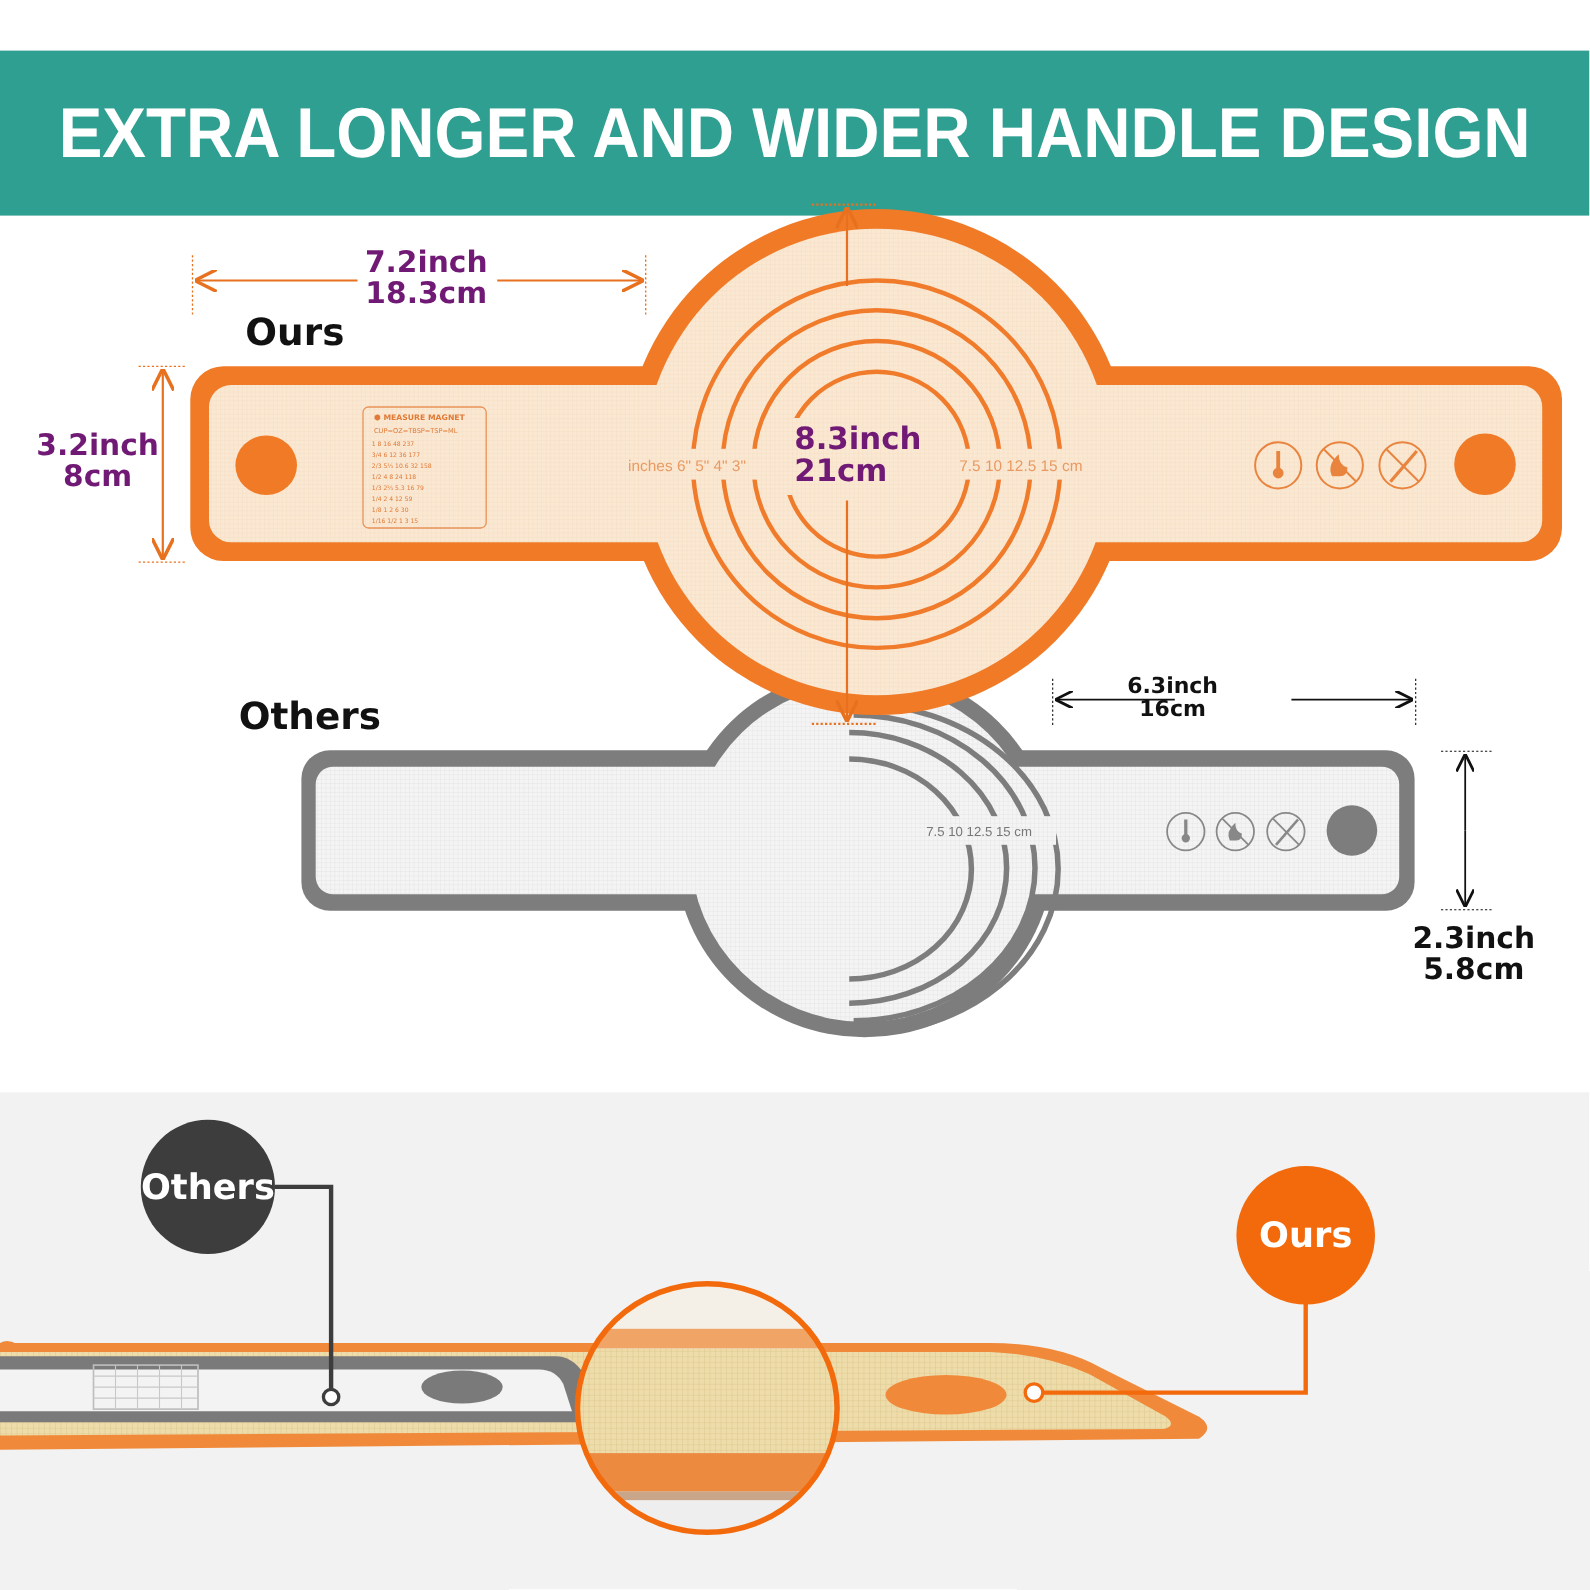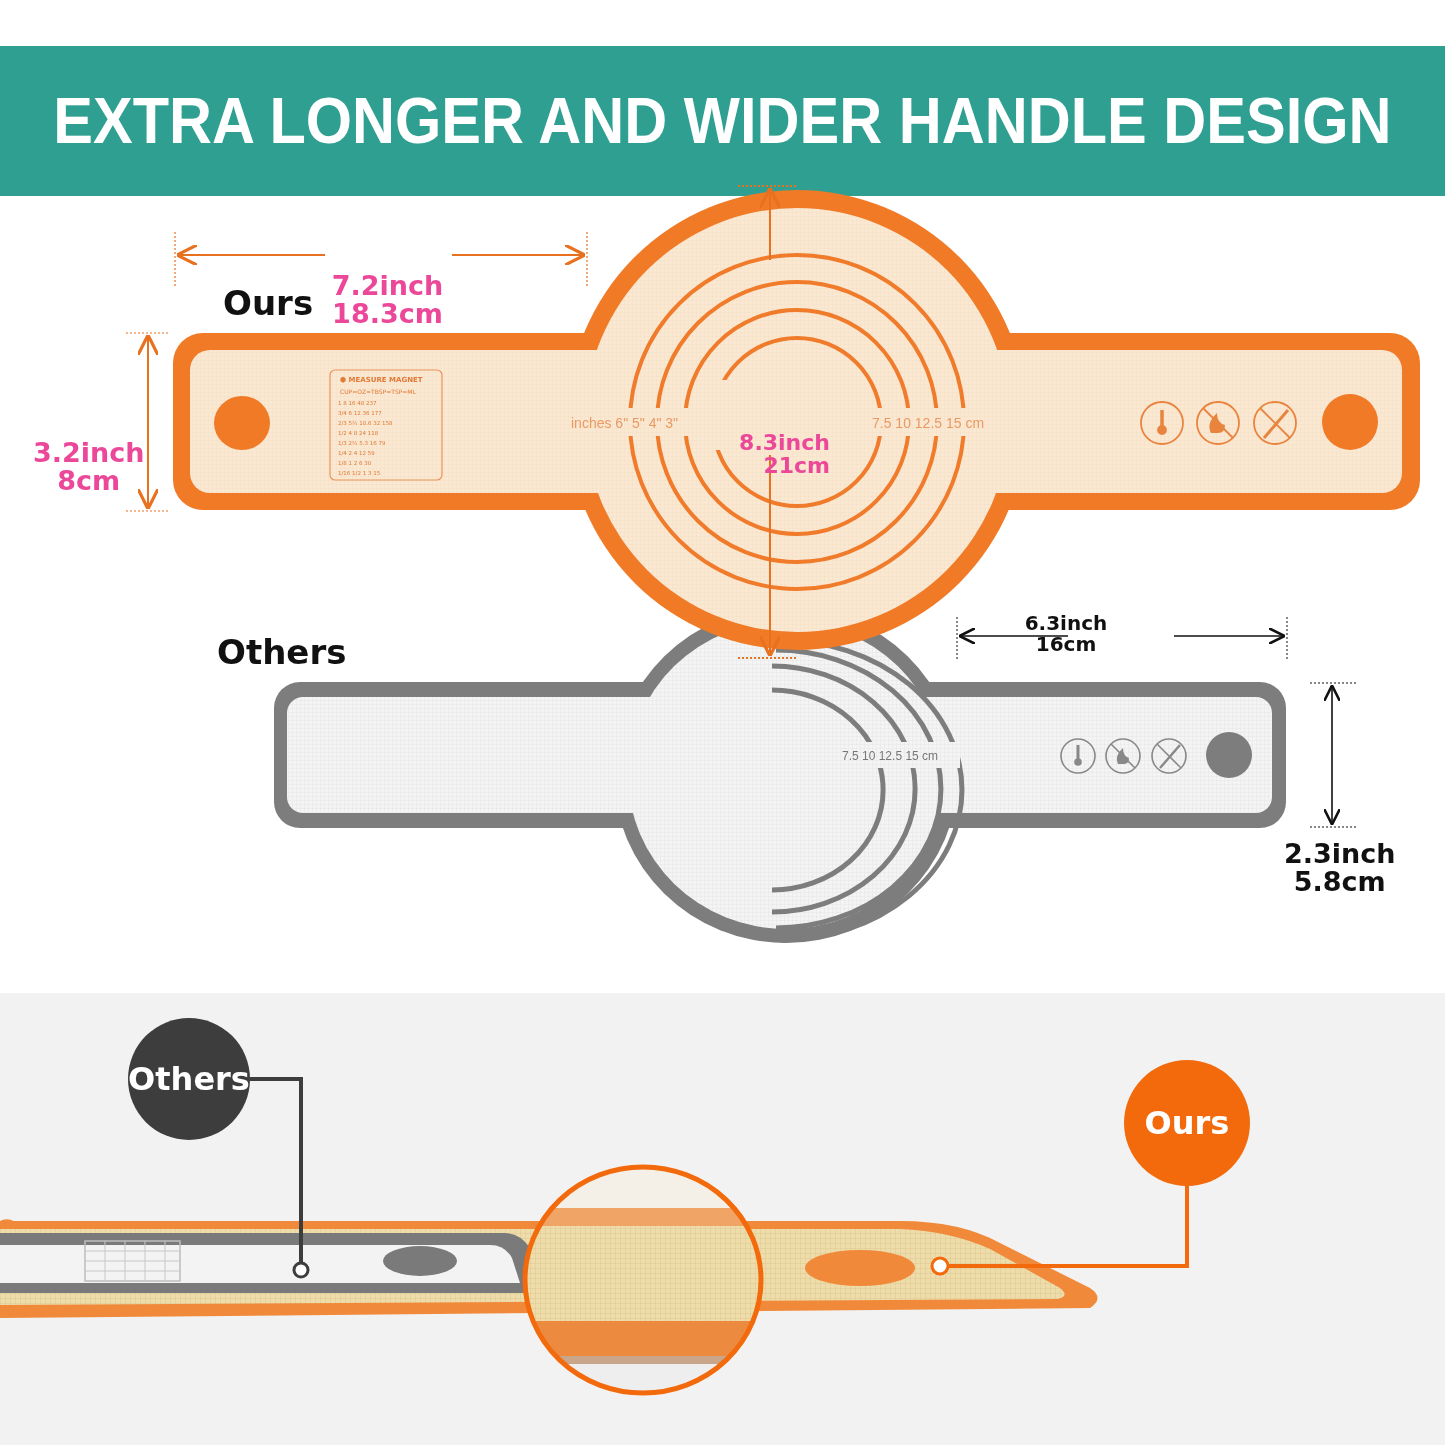--- a/index.html
+++ b/index.html
@@ -1,20 +1,20 @@
 <!DOCTYPE html>
 <html><head>
 <meta charset="utf-8">
 <style>
   html,body{margin:0;padding:0;}
   body{width:1445px;height:1445px;position:relative;overflow:hidden;background:#ffffff;font-family:"DejaVu Sans",sans-serif;}
   .banner{position:absolute;left:0;top:0;width:1445px;height:150px;background:#2f9f91;display:flex;align-items:center;justify-content:center;margin-top:46px;}
   .banner h1{margin:0;color:#fff;font-family:"Liberation Sans",sans-serif;font-weight:bold;font-size:64px;letter-spacing:0px;transform:scaleX(0.93);white-space:nowrap;}
   .lbl{position:absolute;font-family:"DejaVu Sans",sans-serif;font-weight:bold;line-height:1;white-space:nowrap;}
-  .orange{color:#ec4899;margin-top:47px;}
+  .orange{color:#701a75;}
   .black{color:#111;}
   .dim{position:absolute;font-family:"DejaVu Sans",sans-serif;font-weight:bold;line-height:1.05;text-align:center;white-space:nowrap;}
   svg{position:absolute;left:0;top:0;}
   .bottom{position:absolute;left:0;top:993px;width:1445px;height:452px;background:#f2f2f2;}
   .bubble{position:absolute;border-radius:50%;display:flex;align-items:center;justify-content:center;color:#fff;font-weight:bold;font-family:"DejaVu Sans",sans-serif;font-size:32px;}
 </style>
 </head>
 <body>
 
 <div class="banner">
@@ -144,21 +144,21 @@
 
 <div class="lbl black" style="left:223px;top:286px;font-size:34px;">Ours</div>
 <div class="dim orange" style="left:330px;top:225px;font-size:27px;width:115px;">
   <div>7.2inch</div>
   <div>18.3cm</div>
 </div>
 <div class="dim orange" style="left:33px;top:392px;font-size:27px;text-align:center;">
   <div>3.2inch</div>
   <div>8cm</div>
 </div>
-<div class="dim orange" style="left:722px;top:384px;font-size:22px;text-align:right;width:108px;">
+<div class="dim orange" style="left:722px;top:384px;font-size:28px;text-align:left;width:108px;">
   <div>8.3inch</div>
   <div>21cm</div>
 </div>
 
 <div class="lbl black" style="left:217px;top:635px;font-size:34px;">Others</div>
 <div class="dim black" style="left:1016px;top:613px;font-size:20px;width:100px;">
   <div>6.3inch</div>
   <div>16cm</div>
 </div>
 <div class="dim black" style="left:1284px;top:840px;font-size:27px;text-align:center;">

